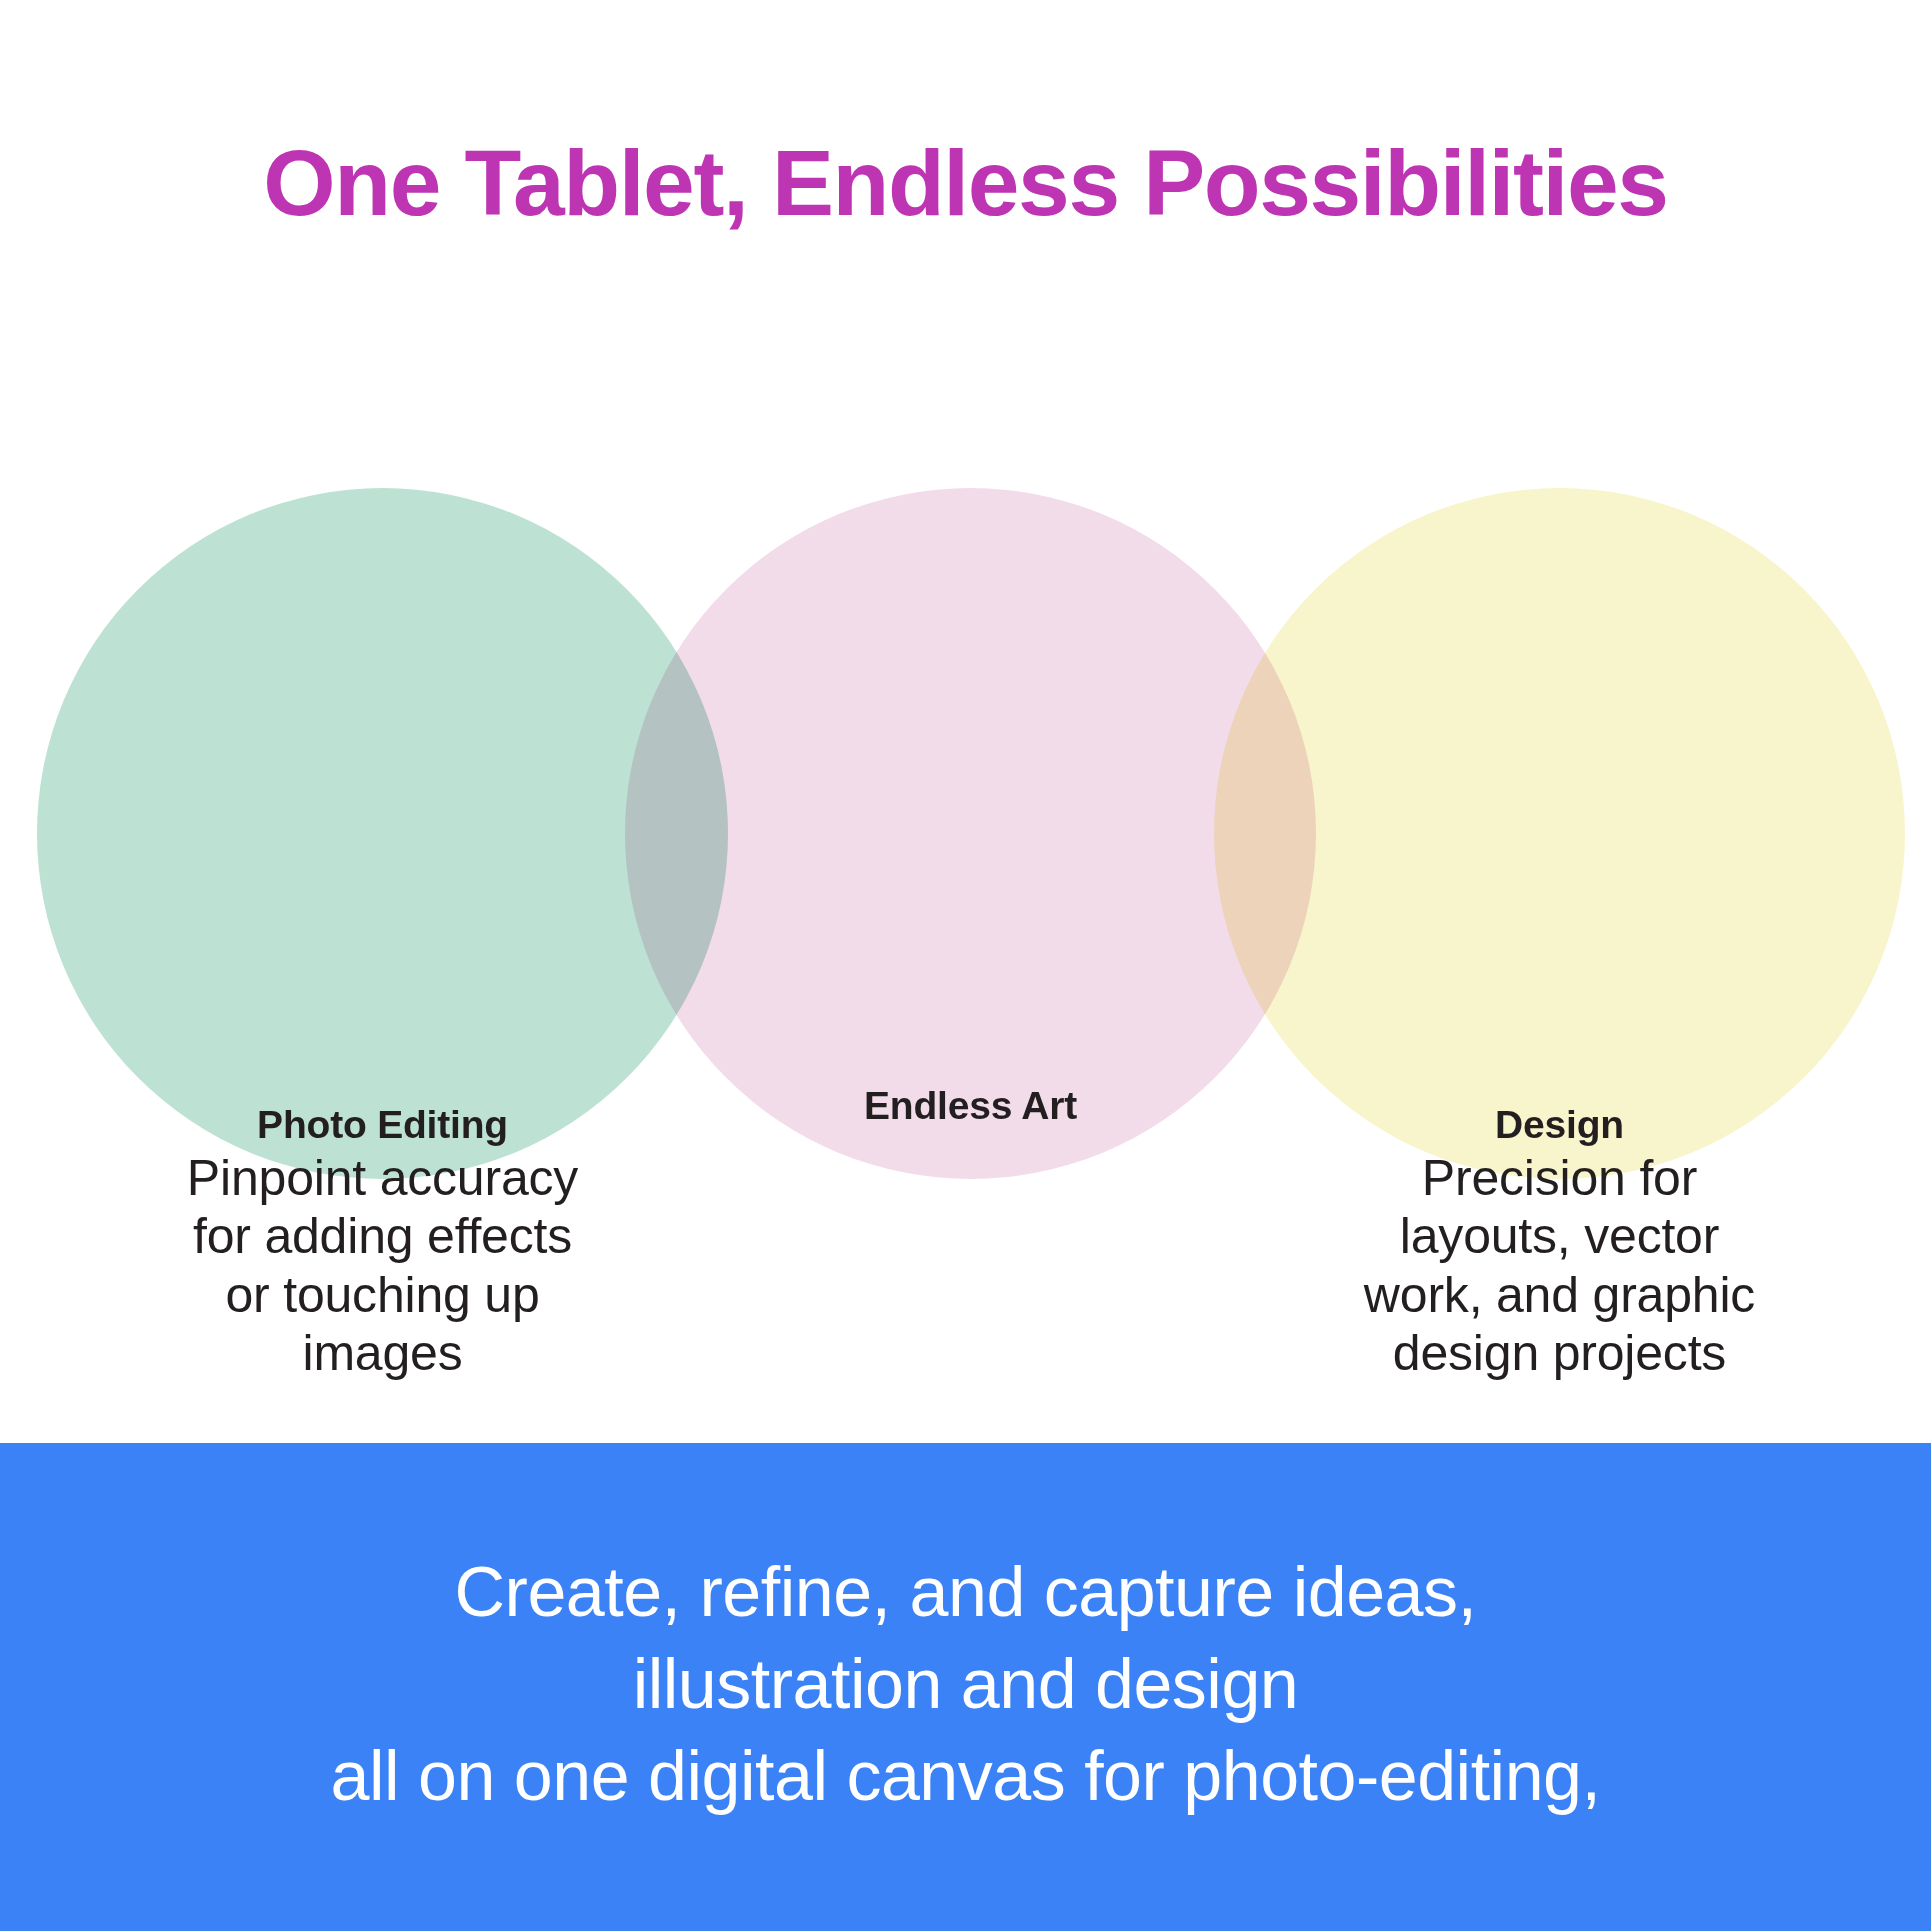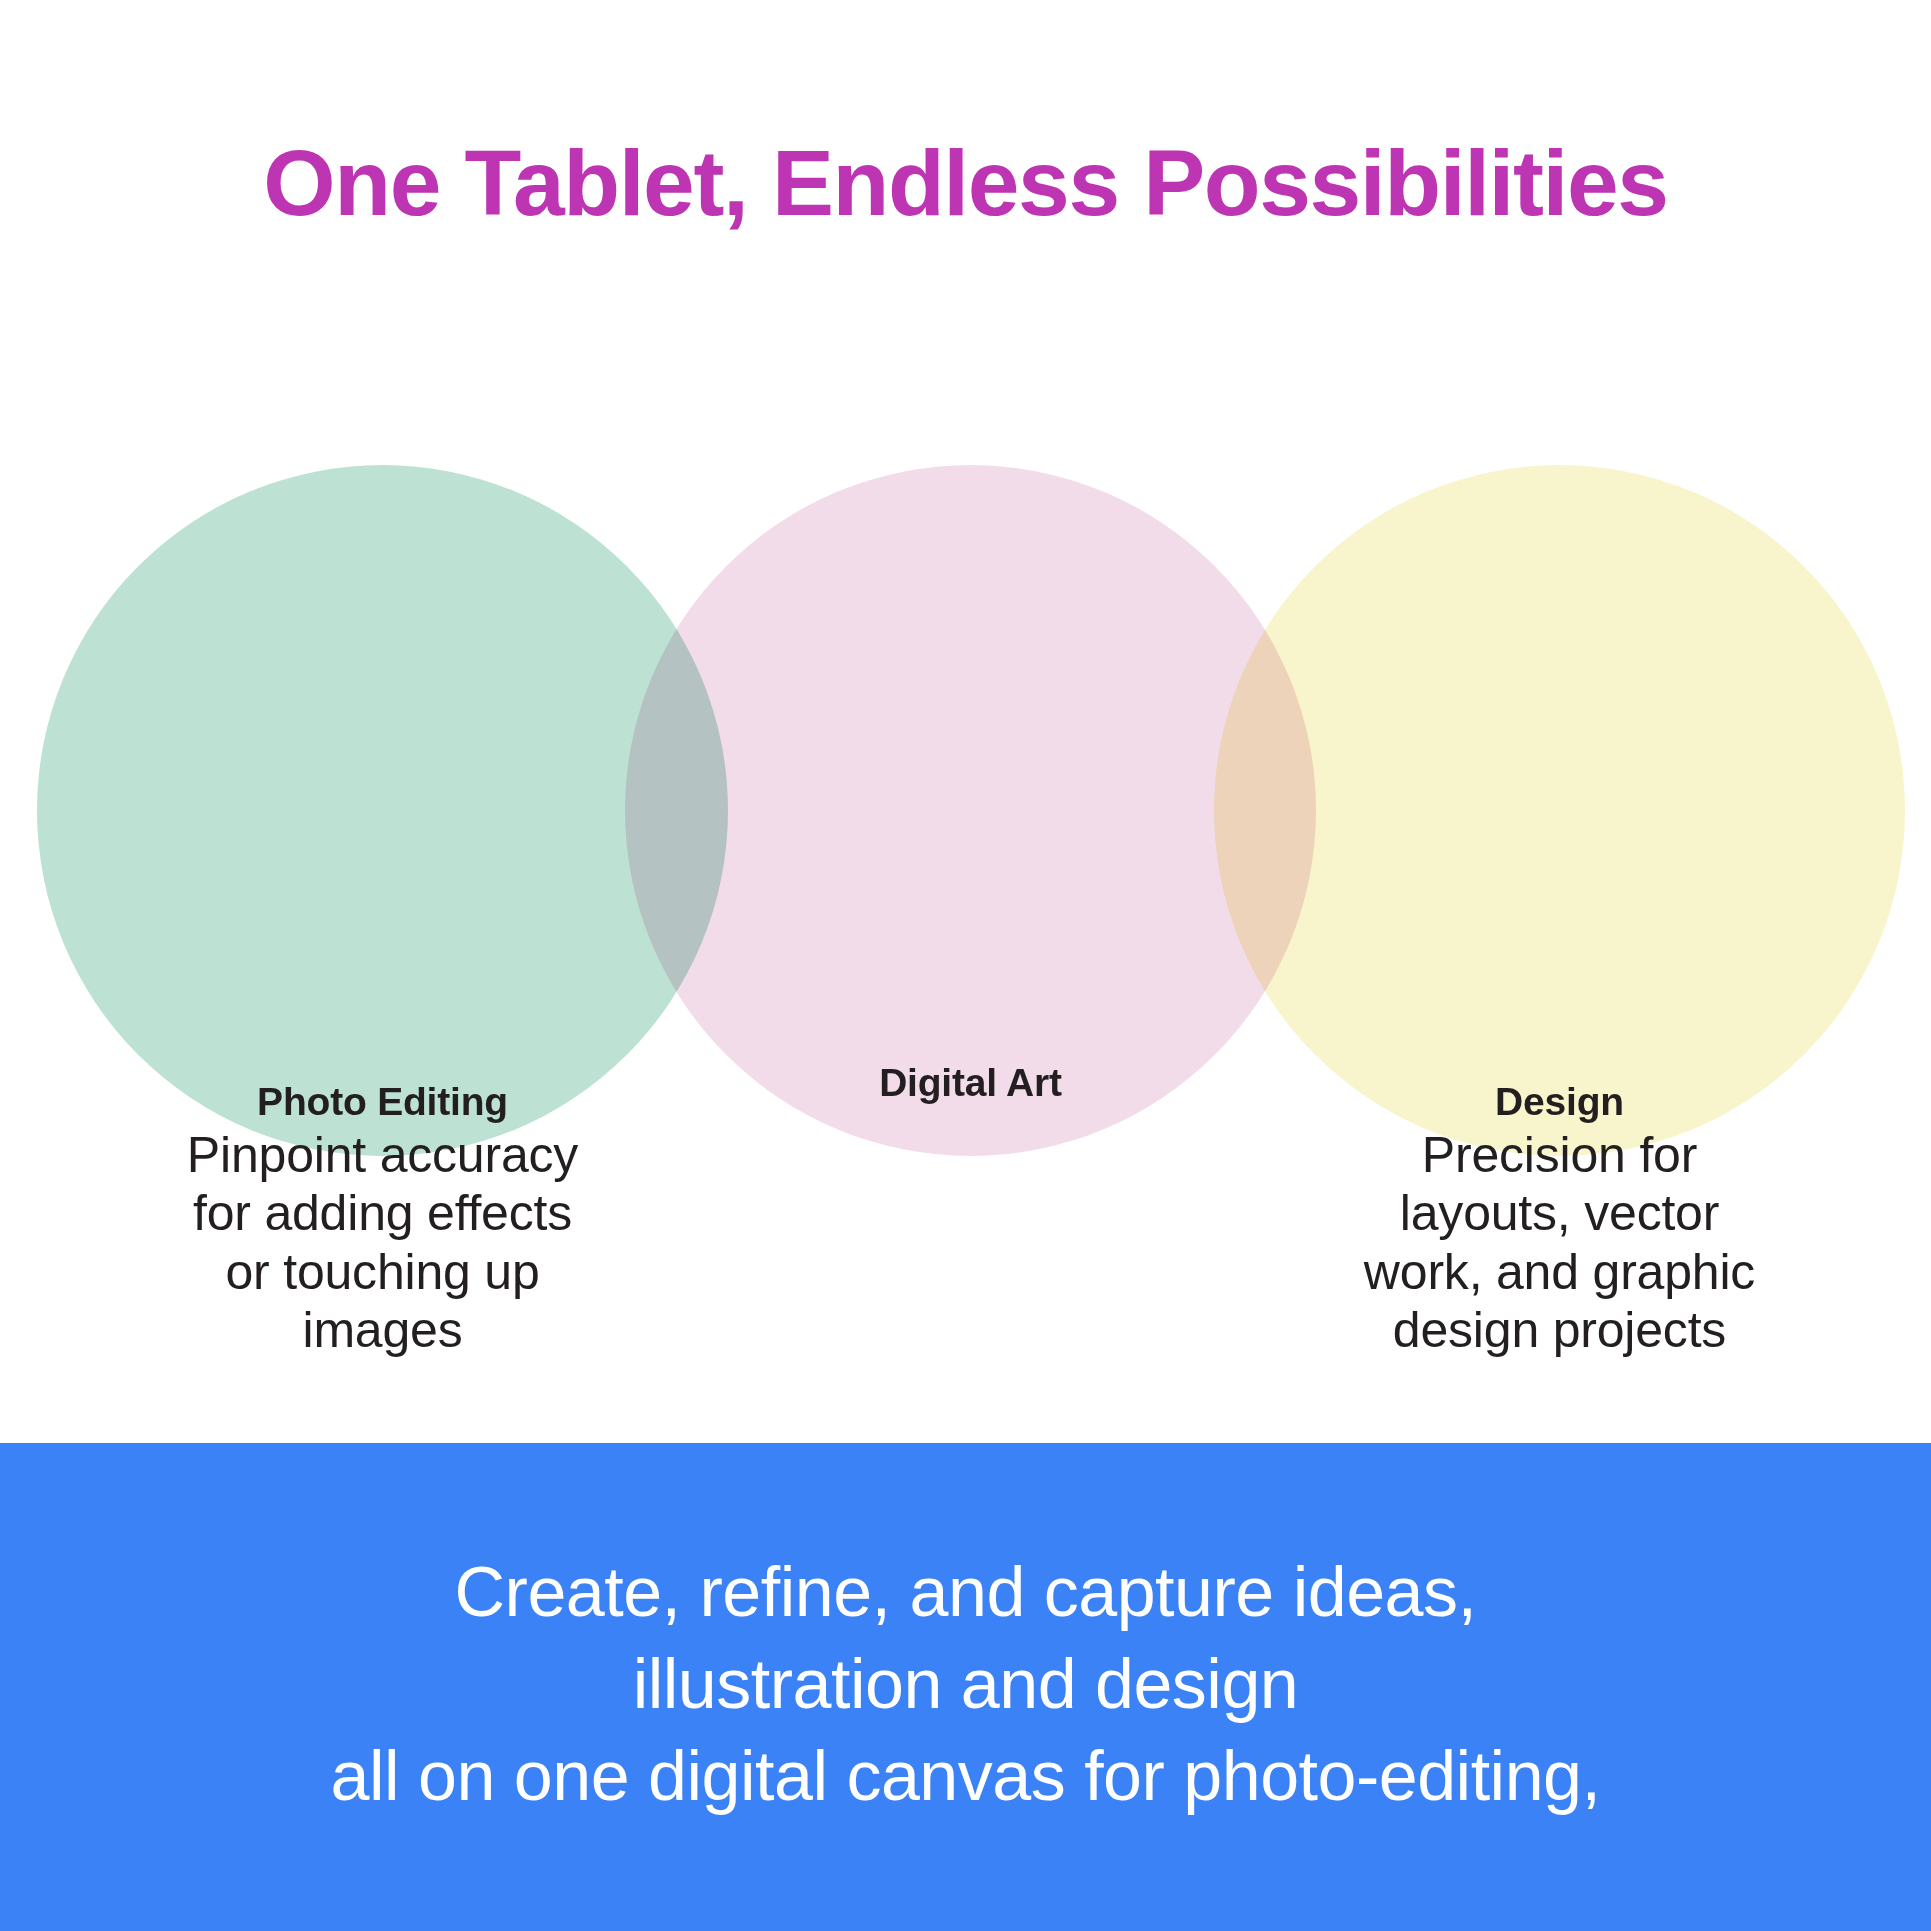--- a/index.html
+++ b/index.html
@@ -36,21 +36,21 @@
     font-size: 93px;
     letter-spacing: -1.4px;
     line-height: 1.05;
     white-space: nowrap;
   }
 
   
   .venn {
     position: absolute;
     left: 0;
-    top: 402px;
+    top: 425px;
     width: 1931px;
     height: 811px;
   }
 
   .circle-layer {
     position: absolute;
     inset: 0;
     isolation: isolate;
   }
 
@@ -131,21 +131,21 @@
       <div class="circle c-pink"></div>
       <div class="circle c-yellow"></div>
     </div>
 
     <div class="lobe-text lobe-photo">
       <span class="lobe-title">Photo Editing</span>
       <span class="lobe-body">Pinpoint accuracy<br>for adding effects<br>or touching up<br>images</span>
     </div>
 
     <div class="lobe-text lobe-art">
-      <span class="lobe-title">Digital Art</span>
+      <span class="lobe-title">Endless Art</span>
     </div>
 
     <div class="lobe-text lobe-design">
       <span class="lobe-title">Design</span>
       <span class="lobe-body">Precision for<br>layouts, vector<br>work, and graphic<br>design projects</span>
     </div>
 
   </div>
 
   <div class="banner">

